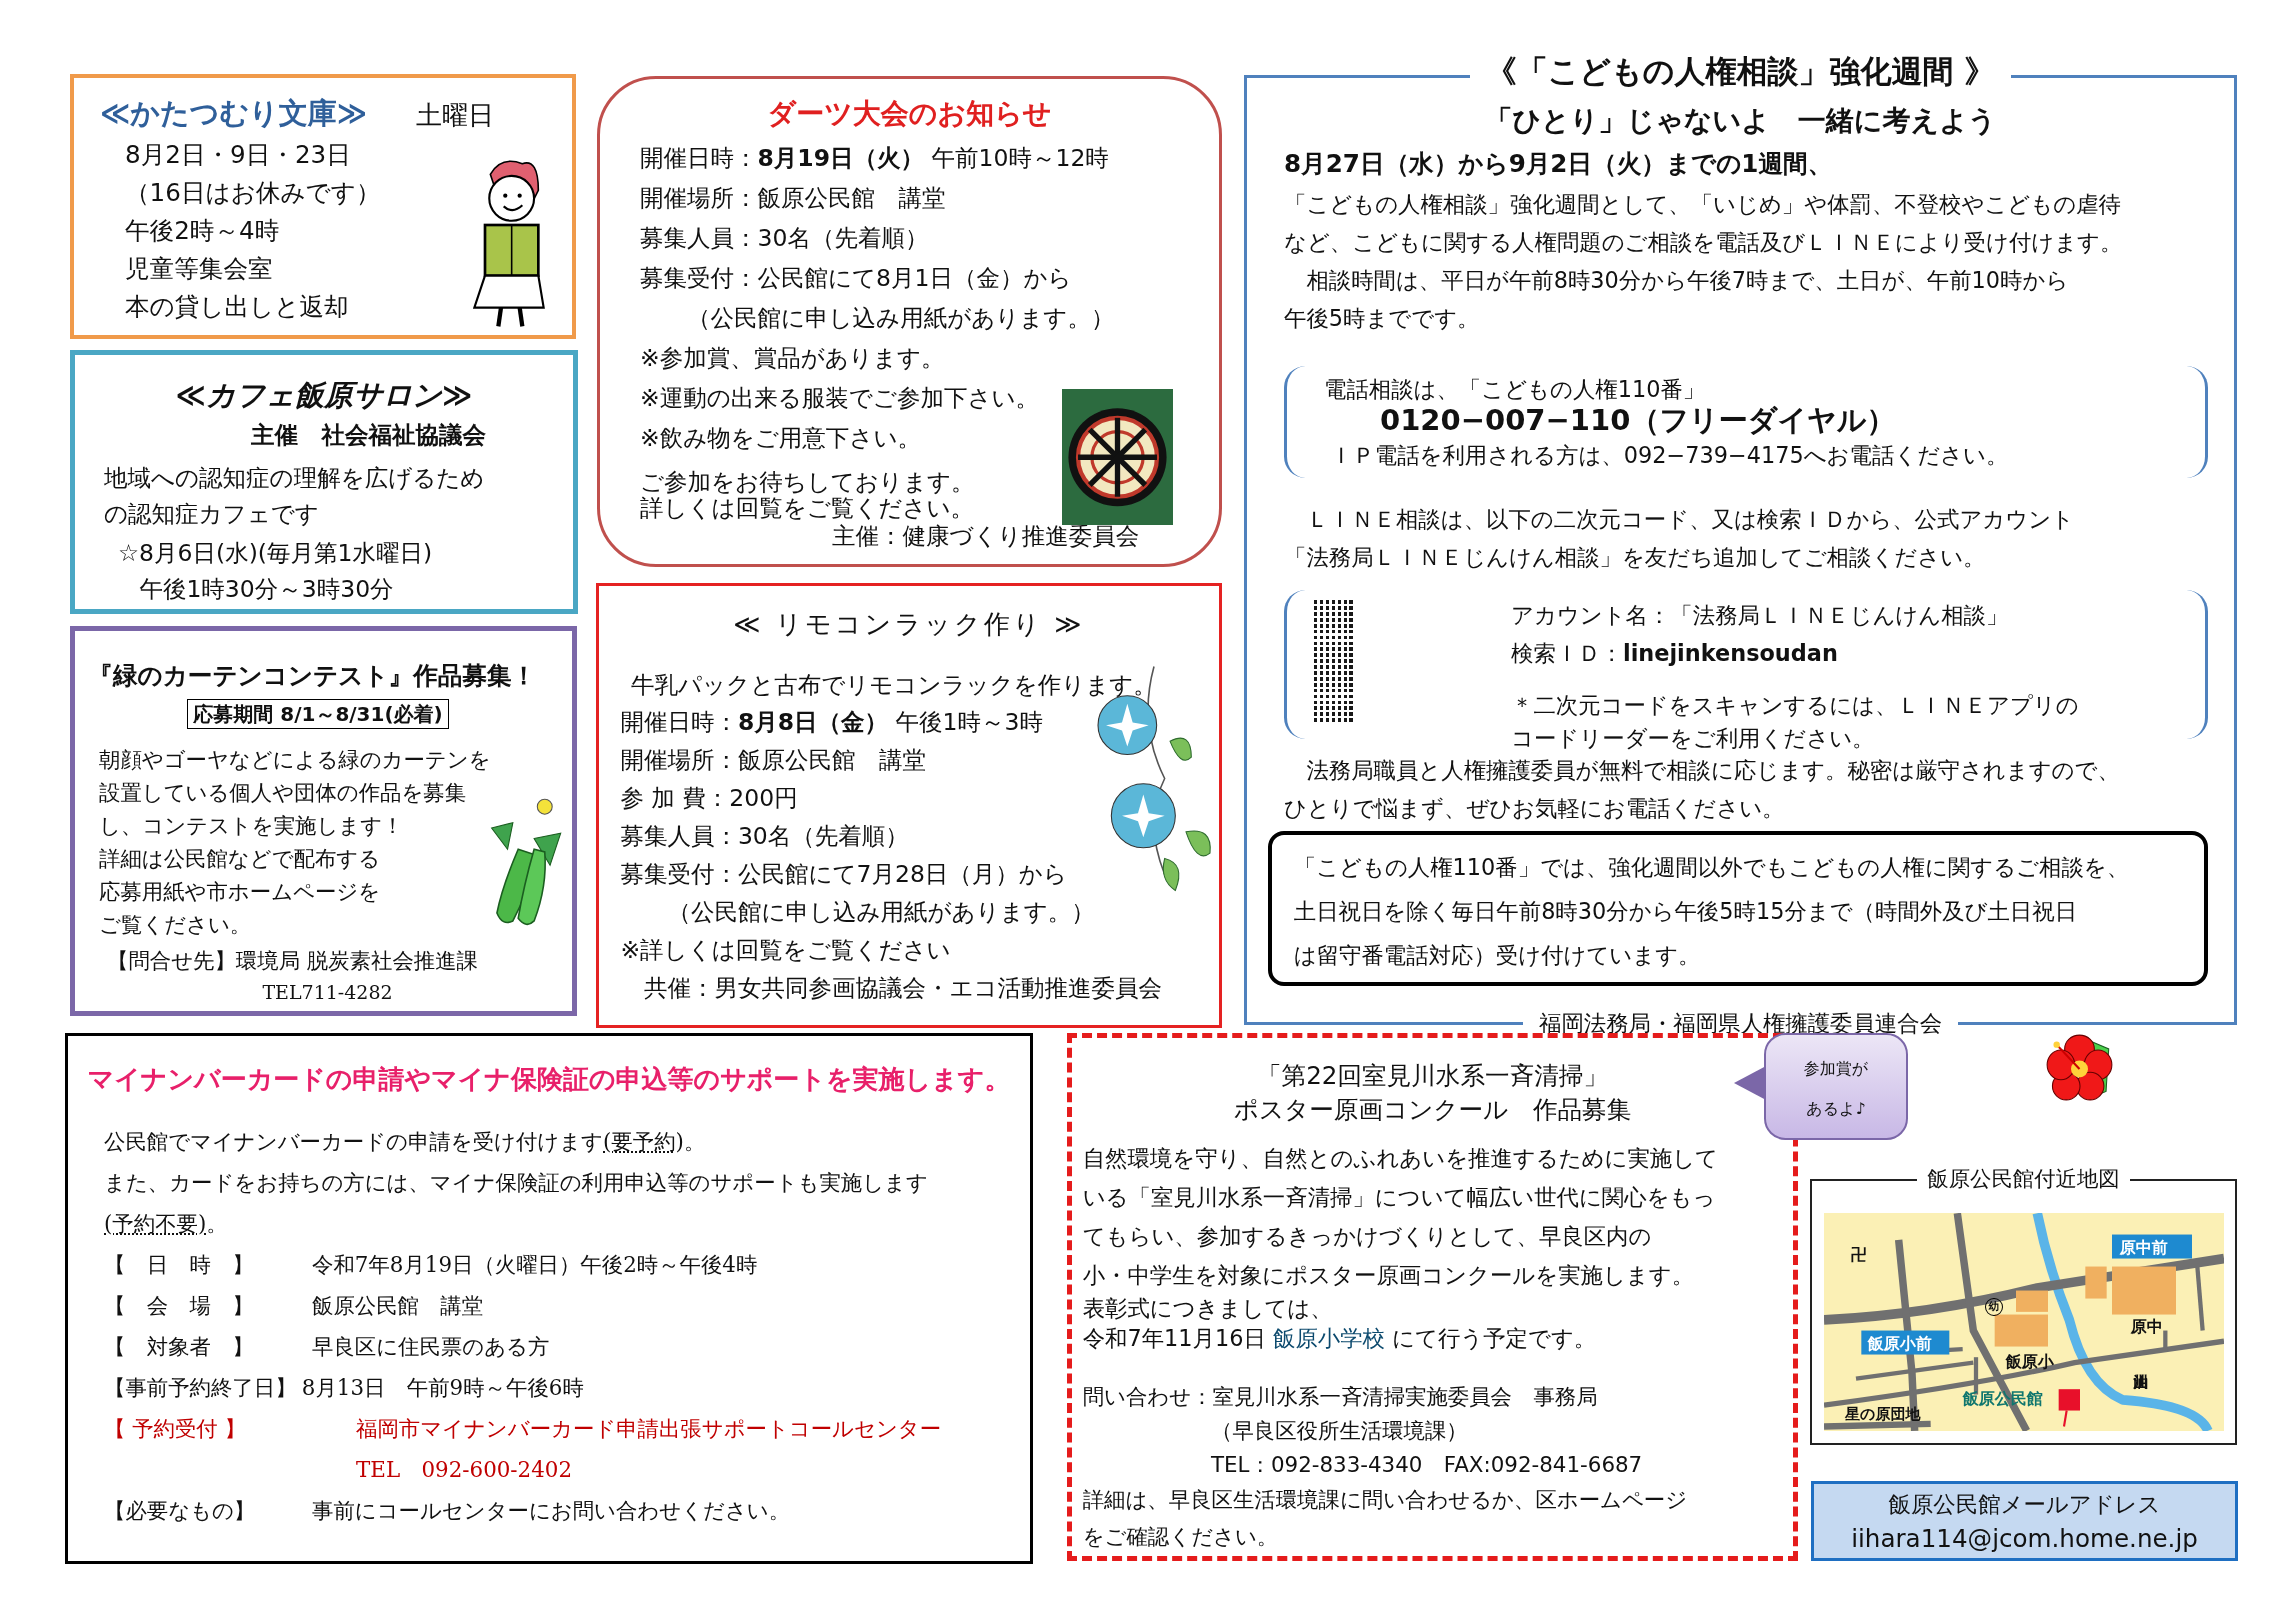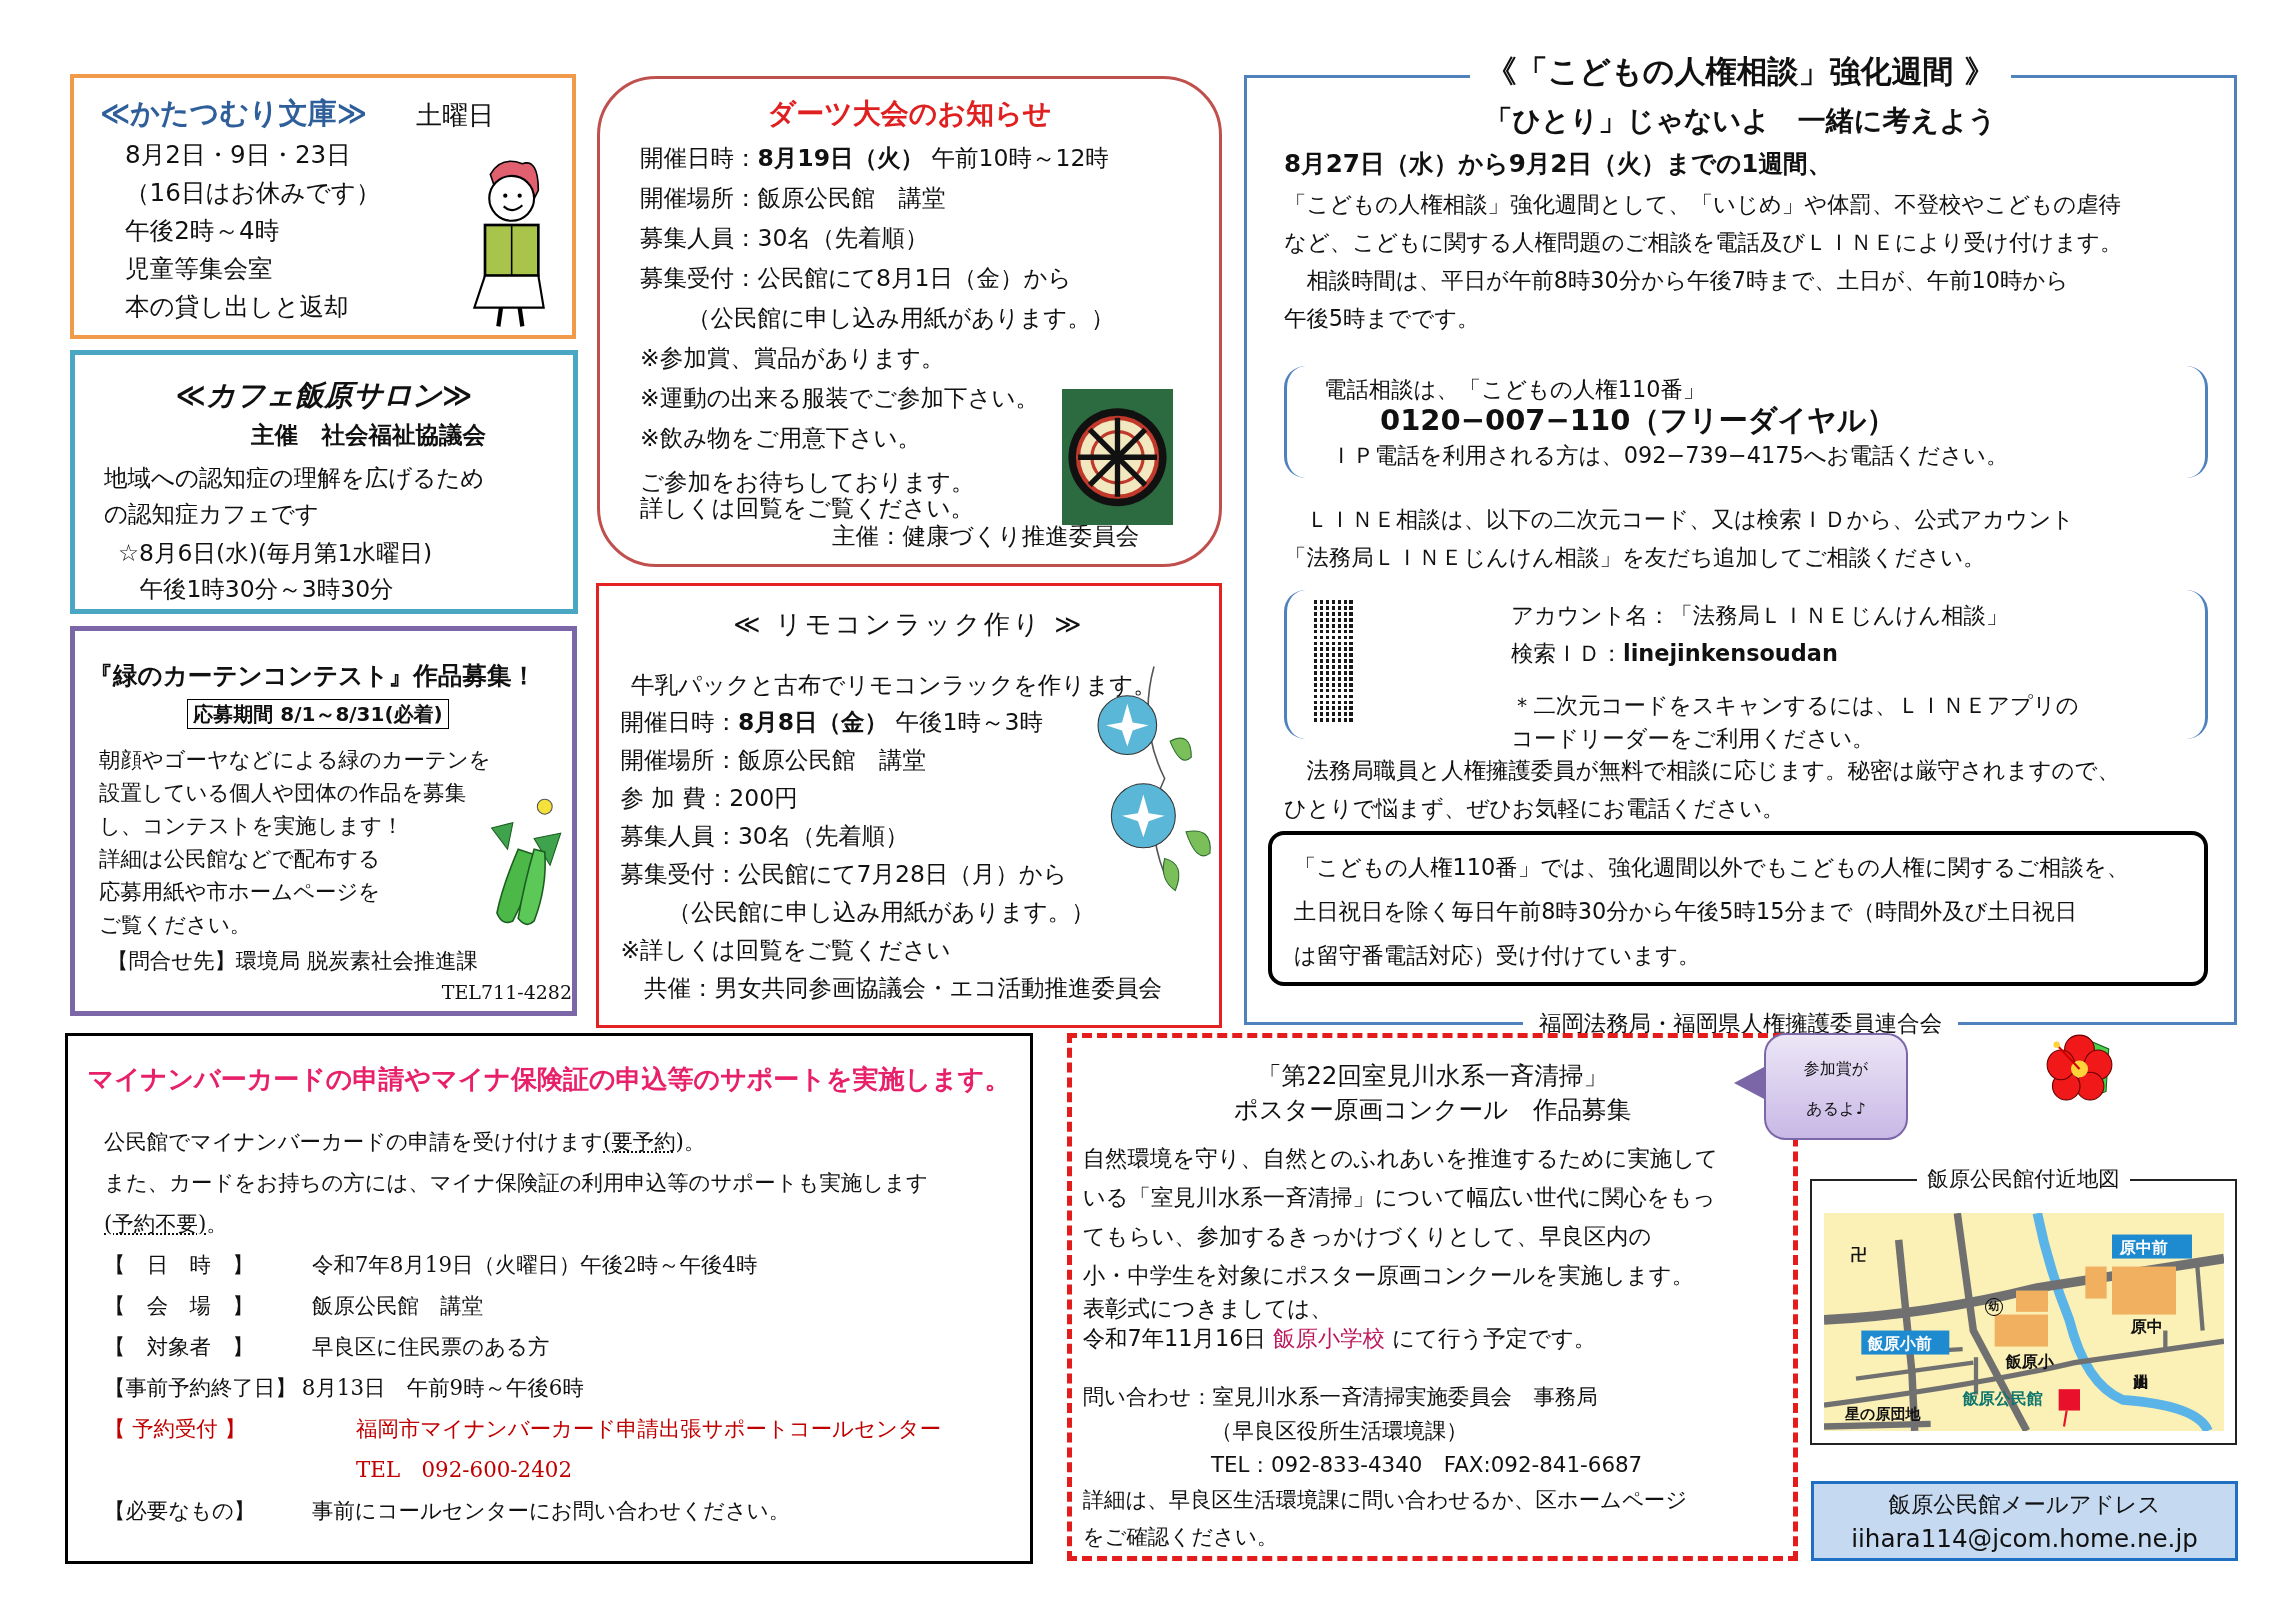--- a/index.html
+++ b/index.html
@@ -23,21 +23,21 @@
   #b-cafe .host { position:absolute; left:176px; top:64px; font-size:23.5px; font-weight:bold; }
   #b-cafe .body { position:absolute; left:29px; top:105px; font-size:23.5px; line-height:36px; }
   #b-cafe .date { position:absolute; left:43px; top:180px; font-size:23.5px; line-height:36px; }
 
   
   #b-green { left:70px; top:626px; width:507px; height:390px; border:5.3px solid #7b67a8; }
   #b-green .title { position:absolute; left:13.3px; right:0; top:28px; font-size:24.6px; font-weight:bold; }
   #b-green .period { position:absolute; left:112px; top:68px; border:1.6px solid #000; padding:0 5.3px; font-size:20px; font-weight:bold; line-height:28px; }
   #b-green .body { position:absolute; left:24px; top:112px; font-size:21.4px; line-height:33px; }
   #b-green .contact { position:absolute; left:32px; top:315px; font-size:21.4px; line-height:29px; }
-  #b-green .tel { position:absolute; left:0; right:0; top:350px; text-align:right; font-size:19px;margin-left:8px; }
+  #b-green .tel { position:absolute; left:0; right:0; top:350px; text-align:center; font-size:19px;margin-left:8px; }
   .cucumber { position:absolute; left:406px; top:165px; width:85px; height:133px; }
 
   
   #b-darts { left:597px; top:76px; width:625px; height:491px; border:3.7px solid #c0504d; border-radius:59px; }
   #b-darts .title { position:absolute; left:0; right:0; top:16px; text-align:center; color:#e02020; font-size:28px; font-weight:bold; }
   #b-darts .body { position:absolute; left:40px; top:59px; font-size:23.5px; line-height:40px; }
   .dartboard { position:absolute; left:462px; top:310px; width:111px; height:136px; background:#2c6b3f; }
 
   
   #b-remocon { left:596px; top:583px; width:626px; height:445px; border:3.2px solid #e52222; }
@@ -308,21 +308,21 @@
   <div class="title">
     <span class="line">「第22回室見川水系一斉清掃」</span>
     <span class="line">ポスター原画コンクール　作品募集</span>
   </div>
   <div class="body">
     <span class="line">自然環境を守り、自然とのふれあいを推進するために実施して</span>
     <span class="line">いる「室見川水系一斉清掃」について幅広い世代に関心をもっ</span>
     <span class="line">てもらい、参加するきっかけづくりとして、早良区内の</span>
     <span class="line">小・中学生を対象にポスター原画コンクールを実施します。</span>
     <span class="line" style="line-height:27px">表彰式につきましては、</span>
-    <span class="line" style="line-height:32px"><span>令和7年11月16日</span> <span style="color:#be185d">飯原小学校</span> <span>にて行う予定です。</span></span>
+    <span class="line" style="line-height:32px"><span>令和7年11月16日</span> <span style="color:#0c4a6e">飯原小学校</span> <span>にて行う予定です。</span></span>
   </div>
   <div class="contact" style="top:342px">
     <span class="line">問い合わせ：室見川水系一斉清掃実施委員会　事務局</span>
     <span class="line">　　　　　　（早良区役所生活環境課）</span>
     <span class="line">　　　　　　TEL：092-833-4340　FAX:092-841-6687</span>
   </div>
   <div class="detail" style="top:443px">
     <span class="line">詳細は、早良区生活環境課に問い合わせるか、区ホームページ</span>
     <span class="line">をご確認ください。</span>
   </div>

